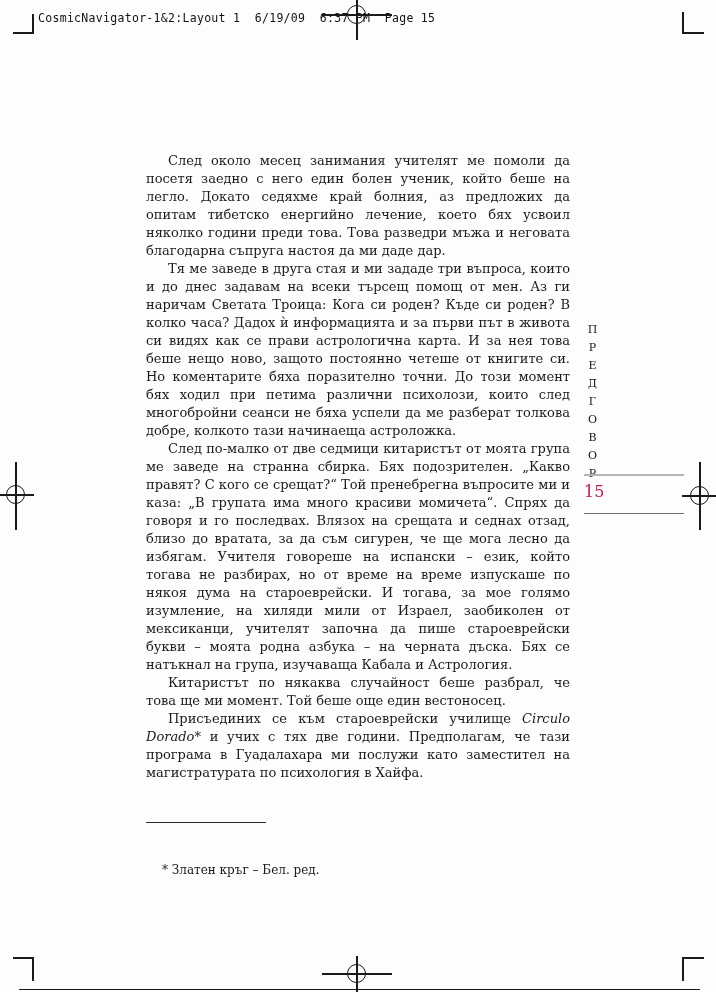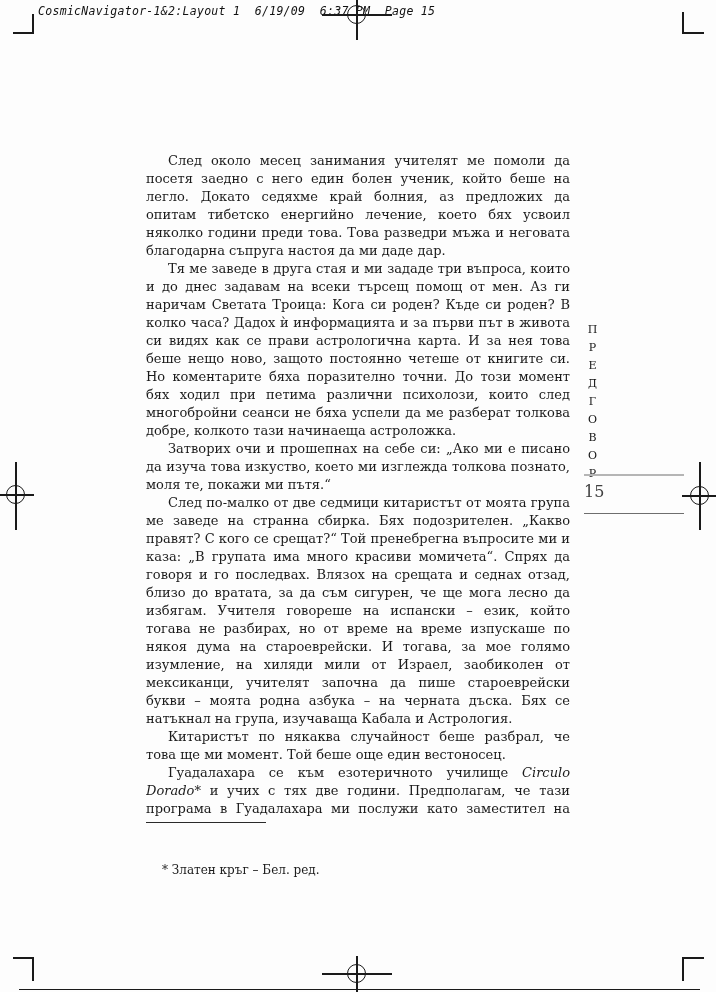--- a/index.html
+++ b/index.html
@@ -3,23 +3,23 @@
 <meta charset="utf-8">
 <style>
   html,body{margin:0;padding:0;}
   body{
     width:716px;height:992px;position:relative;background:#fdfdfd;
     font-family:"DejaVu Serif", serif;color:#1b1b1b;overflow:hidden;
   }
   .abs{position:absolute;}
   
   .slug{
-    left:38px;top:4px;
+    left:38px;top:11px;
     font-family:"DejaVu Sans Mono", monospace;
-    font-size:11.5px;color:#111;white-space:pre;letter-spacing:.3px;font-style:italic;
+    font-size:11.5px;color:#111;white-space:pre;letter-spacing:.3px;
   }
   
   .mark{background:#1a1a1a;}
   .reg-circle{
     border:1.5px solid #1a1a1a;border-radius:50%;
     width:17px;height:17px;background:transparent;
   }
   
   .body-text{
     left:146px;top:152px;width:424px;height:668px;overflow:hidden;
@@ -34,21 +34,21 @@
     font-size:12px;line-height:16px;margin-top:33px;
   }
   .footnote .fn-indent{padding-left:16px;}
   
   .vertical-title{
     left:583px;top:323px;width:16px;height:150px;
     writing-mode:vertical-rl;text-orientation:upright;
     font-size:11px;letter-spacing:5px;color:#151515;
   }
   .rule-gray{left:584px;top:474px;width:100px;height:2px;background:#b5b5b5;}
-  .page-number{left:584px;top:482px;font-size:16px;color:#404040;}
+  .page-number{left:584px;top:482px;font-size:16px;color:#be185d;}
   .rule-dark{left:584px;top:513px;width:100px;height:1px;background:#6e6e6e;}
   .bottom-trim{left:19px;top:989px;width:681px;height:1px;background:#1a1a1a;}
 </style>
 </head>
 <body>
 
 <div class="abs slug">CosmicNavigator-1&amp;2:Layout 1  6/19/09  6:37 PM  Page 15</div>
 
 <div>
   <div class="abs mark" style="left:322px;top:14px;width:70px;height:1.5px;"></div>
@@ -89,24 +89,23 @@
 <div>
   <div class="abs mark" style="left:684px;top:957px;width:20px;height:2px;"></div>
   <div class="abs mark" style="left:682px;top:957px;width:2px;height:24px;"></div>
 </div>
 
 <div class="abs bottom-trim"></div>
 
 <div class="abs body-text">
     <p><span>След около месец занимания учителят ме помоли да посетя заедно с него един болен ученик, който беше на легло. Докато седяхме край болния, аз предложих да опитам тибетско енергийно лечение, което бях усвоил няколко години преди това. Това разведри мъжа и неговата благодарна съпруга настоя да ми даде дар.</span></p>
     <p><span>Тя ме заведе в друга стая и ми зададе три въпроса, които и до днес задавам на всеки търсещ помощ от мен. Аз ги наричам Светата Троица: Кога си роден? Къде си роден? В колко часа? Дадох ѝ информацията и за първи път в живота си видях как се прави астрологична карта. И за нея това беше нещо ново, защото постоянно четеше от книгите си. Но коментарите бяха поразително точни. До този момент бях ходил при петима различни психолози, които след многобройни сеанси не бяха успели да ме разберат толкова добре, колкото тази начинаеща астроложка.</span></p>
-    <p><span>Затворих очи и прошепнах на себе си: „Ако ми е писано да изуча това изкуство, което ми изглежда толкова познато, моля те, покажи ми пътя.“</span></p>
     <p><span>След по-малко от две седмици китаристът от моята група ме заведе на странна сбирка. Бях подозрителен. „Какво правят? С кого се срещат?“ Той пренебрегна въпросите ми и каза: „В групата има много красиви момичета“. Спрях да говоря и го последвах. Влязох на срещата и седнах отзад, близо до вратата, за да съм сигурен, че ще мога лесно да избягам. Учителя говореше на испански – език, който тогава не разбирах, но от време на време изпускаше по някоя дума на староеврейски. И тогава, за мое голямо изумление, на хиляди мили от Израел, заобиколен от мексиканци, учителят започна да пише староеврейски букви – моята родна азбука – на черната дъска. Бях се натъкнал на група, изучаваща Кабала и Астрология.</span></p>
     <p><span>Китаристът по някаква случайност беше разбрал, че това ще ми момент. Той беше още един вестоносец.</span></p>
-    <p><span>Гуадалахара се към езотеричното училище </span><i>Circulo Dorado</i><span>* и учих с тях две години. Предполагам, че тази програма в Гуадалахара ми послужи като заместител на магистратурата по психология в Хайфа.</span></p>
+    <p><span>Присъединих се към староеврейски училище </span><i>Circulo Dorado</i><span>* и учих с тях две години. Предполагам, че тази програма в Гуадалахара ми послужи като заместител на магистратурата по психология в Хайфа.</span></p>
   </div>
 
 <div class="abs footnote-rule"></div>
 <div class="abs footnote">
   <span class="fn-indent">* Златен кръг – Бел. ред.</span>
 </div>
 
 <div class="abs vertical-title">ПРЕДГОВОР</div>
 <div class="abs rule-gray"></div>
 <div class="abs page-number">15</div>

